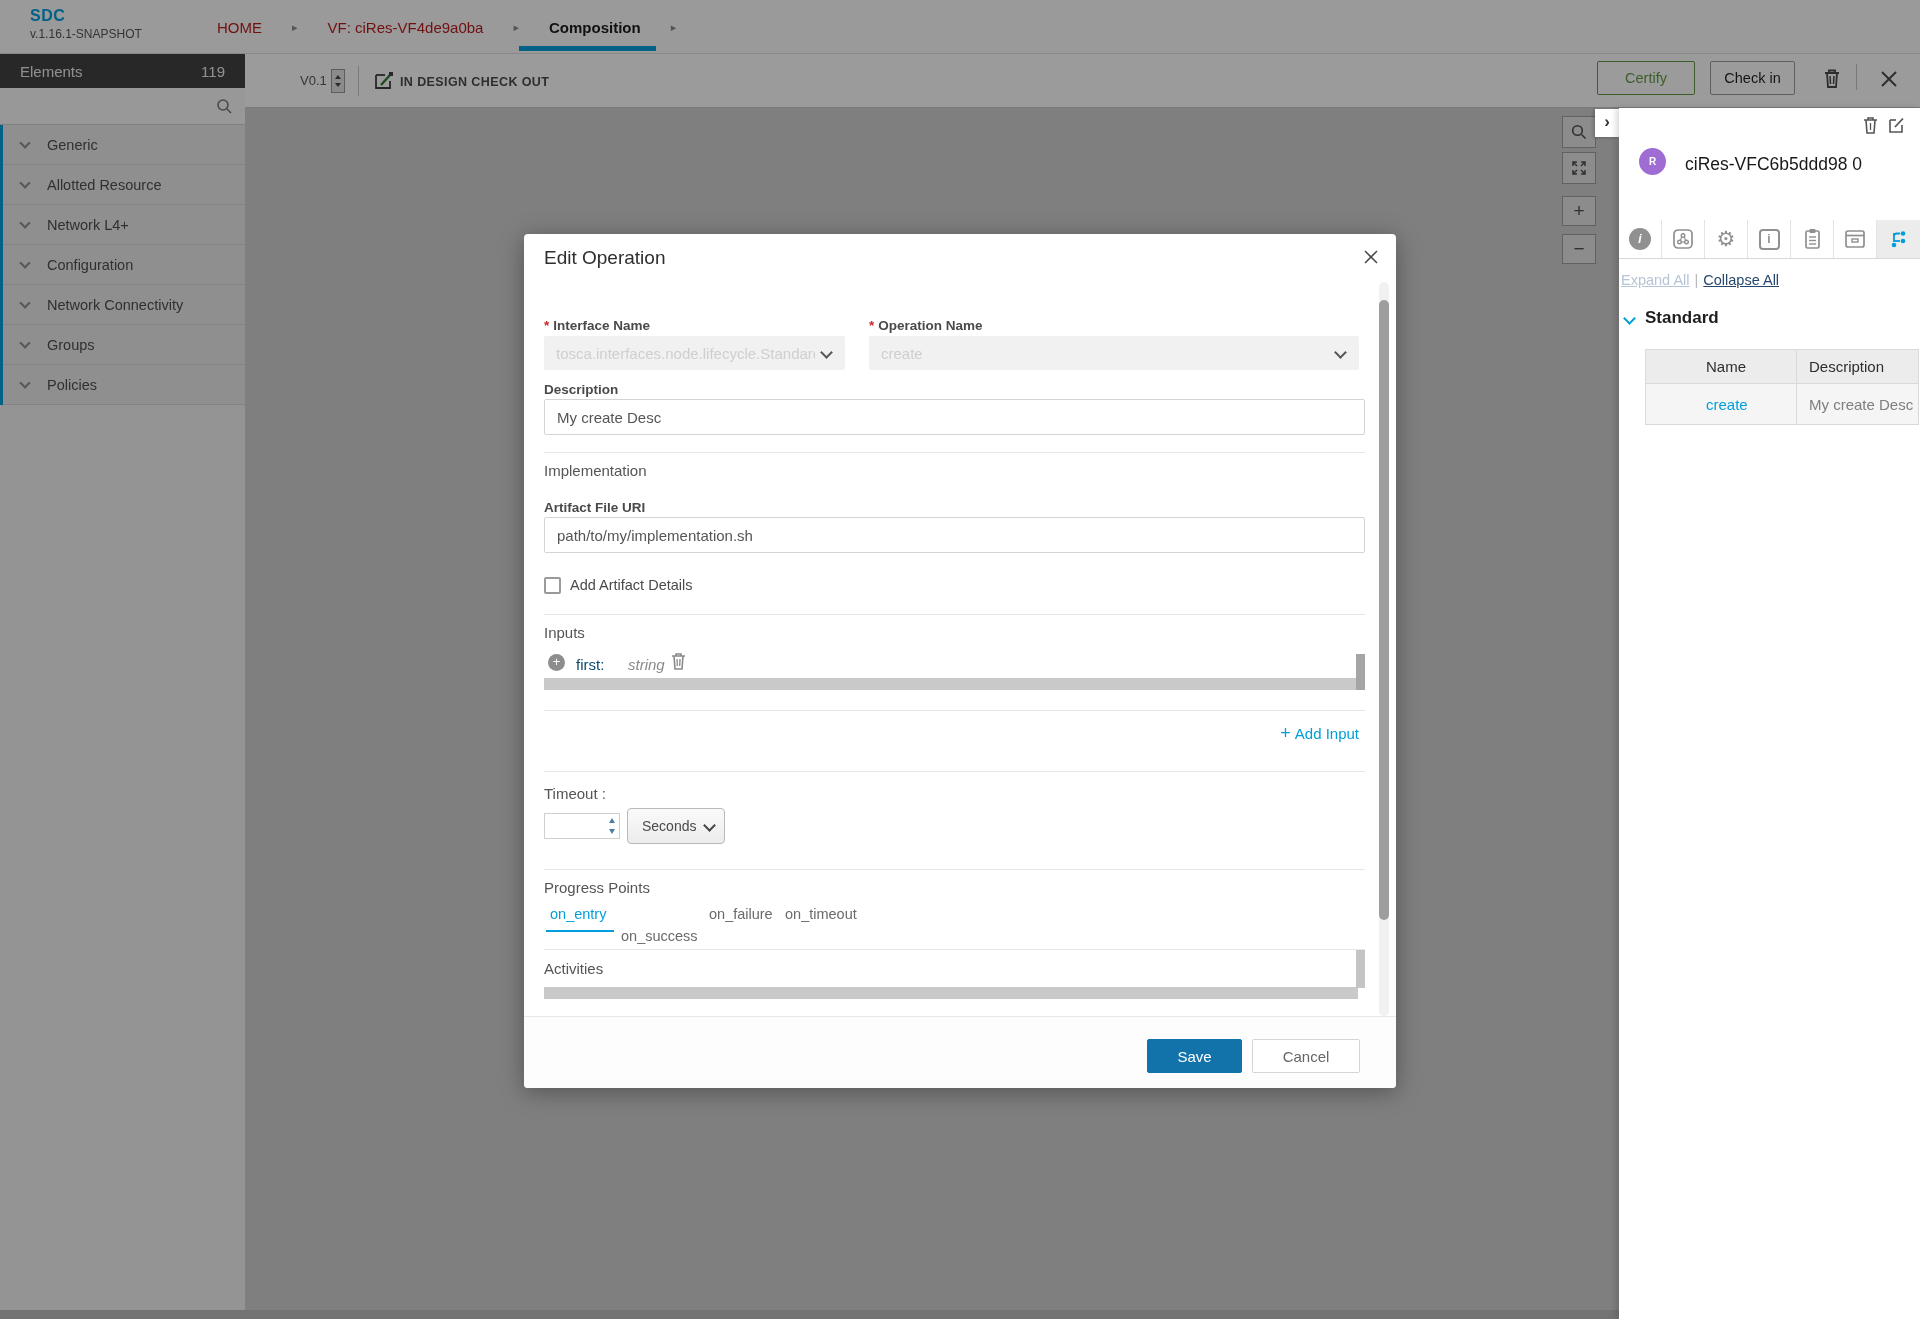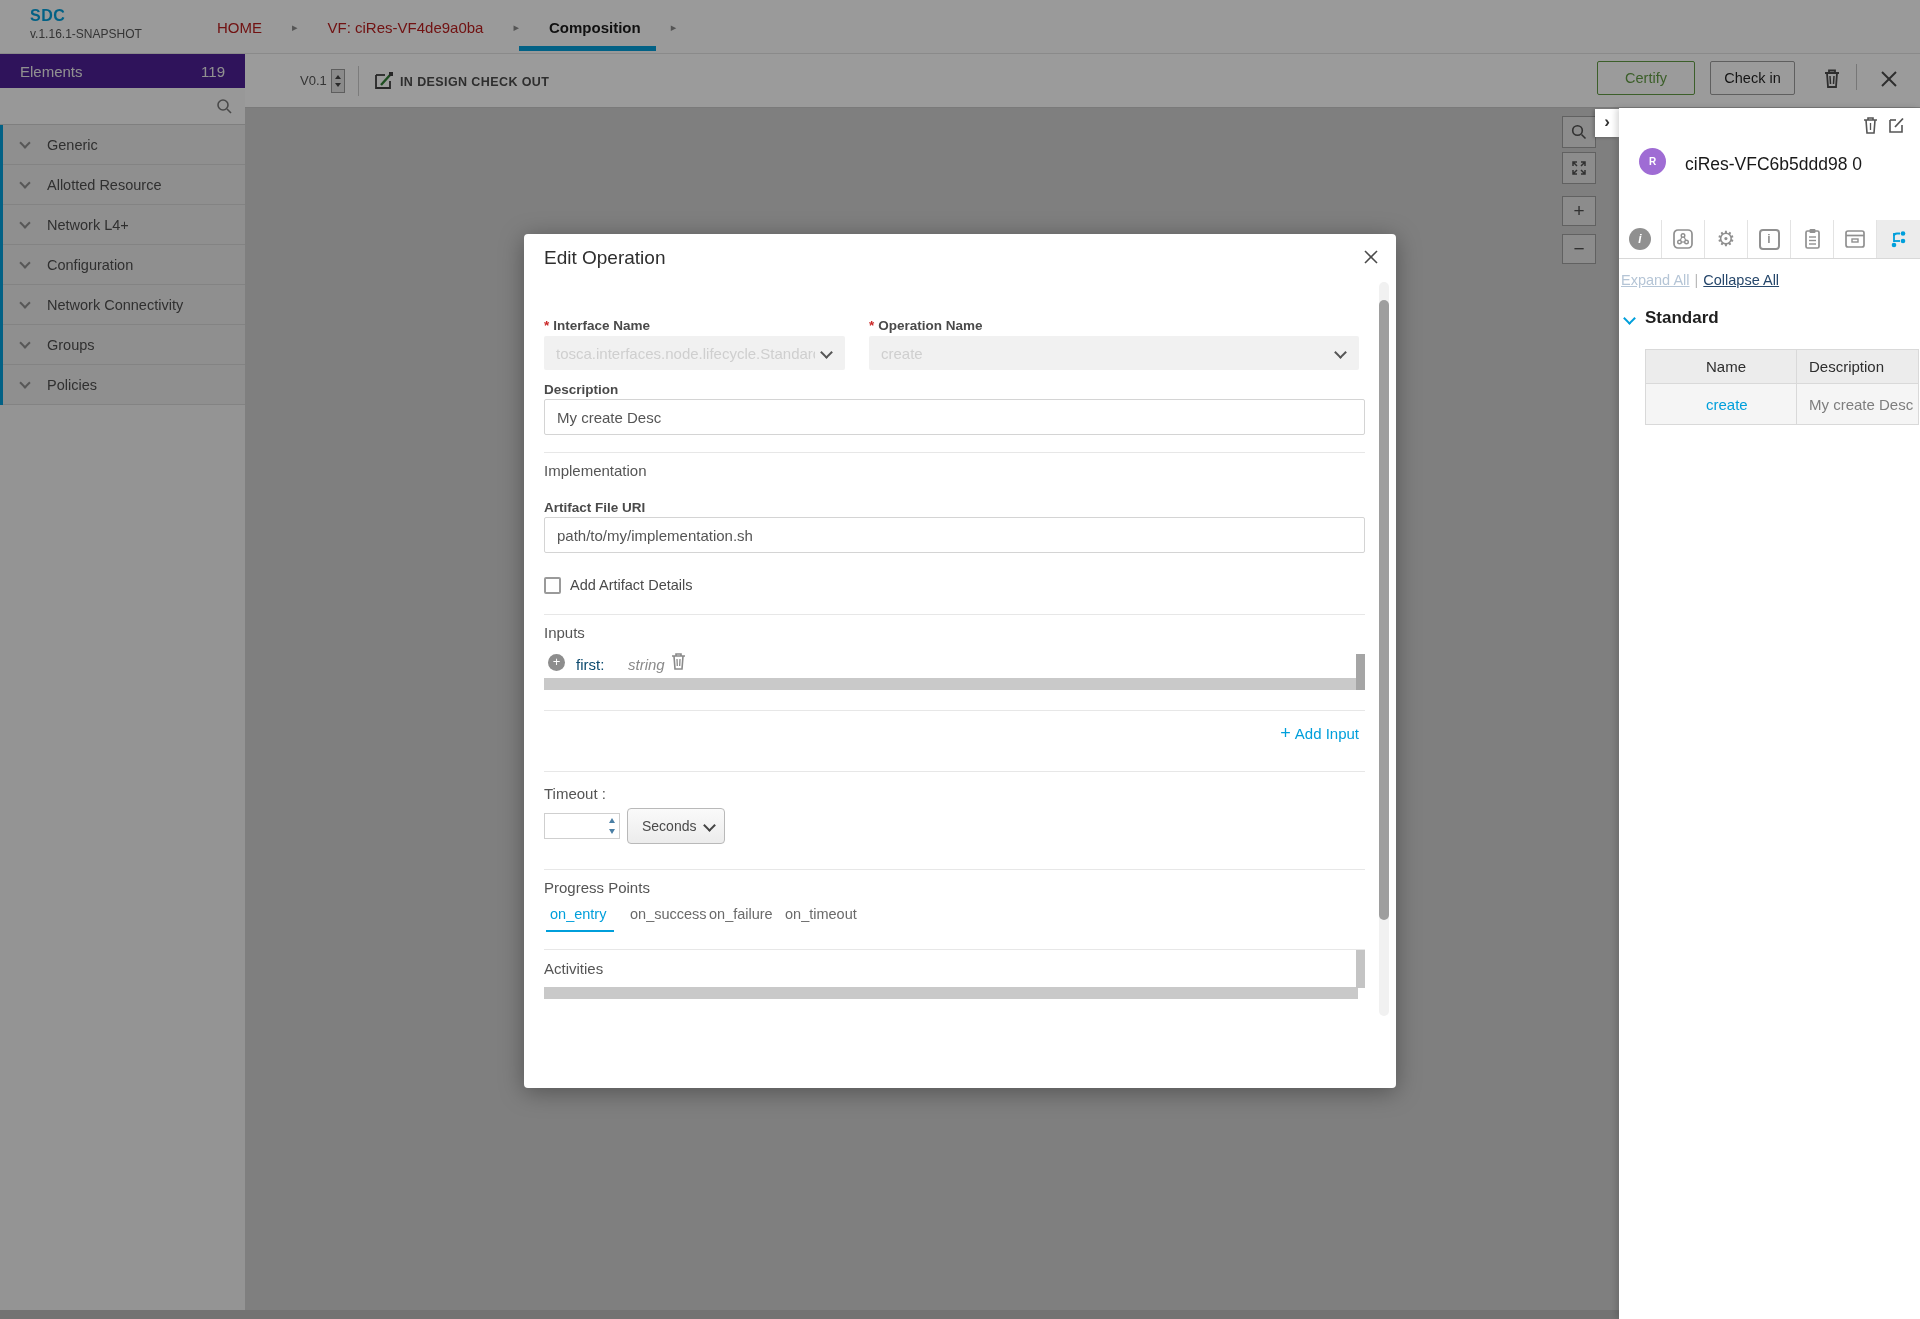--- a/index.html
+++ b/index.html
@@ -13,21 +13,21 @@
   .logo { position:absolute; left:30px; top:7px; }
   .logo-sdc { font-size:16px; font-weight:bold; color:#009fdb; letter-spacing:.5px; }
   .logo-ver { font-size:12px; color:#555; margin-top:2px; }
   .crumbs { position:absolute; left:213px; top:0; height:54px; display:flex; align-items:center; gap:0; }
   .crumb { font-size:15px; color:#b91c1c; padding:0 4px; white-space:nowrap; }
   .crumb.active { color:#191919; font-weight:bold; }
   .crumb-sep { color:#8a8a8a; font-size:11px; padding:0 26px; }
   .crumb-underline { position:absolute; left:519px; top:46px; width:137px; height:5px; background:#009fdb; }
   
   .sidebar { position:absolute; left:0; top:54px; width:245px; height:1265px; background:#f4f4f4; }
-  .sb-header { height:34px; background:#4c1d95; color:#ededed; display:flex; align-items:center; justify-content:space-between; padding:8px 20px; }
+  .sb-header { height:34px; background:#404040; color:#ededed; display:flex; align-items:center; justify-content:space-between; padding:8px 20px; }
   .sb-title { font-size:15px; }
   .sb-count { font-size:15px; }
   .sb-search { position:relative; height:37px; background:#fafafa; border-bottom:1px solid #d0d0d0; }
   .sb-search input { width:100%; height:100%; border:none; outline:none; background:transparent; padding:0 34px 0 10px; font-size:14px; }
   .sb-search .mag { position:absolute; right:12px; top:10px; }
   .sb-list { border-left:3px solid #009fdb; }
   .sb-row { height:40px; background:#ececec; border-bottom:1px solid #d8d8d8; display:flex; align-items:center; cursor:pointer; }
   .sb-chev { width:8px; height:8px; border-right:2px solid #8f8f8f; border-bottom:2px solid #8f8f8f; transform:rotate(45deg); margin:-4px 0 0 18px; }
   .sb-label { font-size:14.5px; color:#4d4d4d; margin-left:18px; }
   
@@ -304,32 +304,36 @@
     </div>
     <div class="seconds-sel">
       <span>Seconds</span>
       <span class="sel-chev"></span>
     </div>
 
     <div class="m-div" style="top:635px;"></div>
     <div class="m-heading" style="left:20px; top:645px;">Progress Points</div>
     <div class="pp-tab active" style="left:26px;">on_entry</div>
     <div class="pp-underline"></div>
-    <div class="pp-tab" style="left:106px;">on_success</div>
+    <div class="pp-tab" style="left:97px;margin-top:22px;">on_success</div>
     <div class="pp-tab" style="left:185px;">on_failure</div>
     <div class="pp-tab" style="left:261px;">on_timeout</div>
 
     <div class="m-div" style="top:715px;"></div>
     <div class="m-heading" style="left:20px; top:726px;">Activities</div>
     <div class="hbar" style="top:753px;"></div>
     <div class="vthumb2"></div>
 
     <div class="m-scrolltrack"></div>
     <div class="m-scrollthumb"></div>
 
+    <div class="m-footer">
+      <button class="btn-save">Save</button>
+      <button class="btn-cancel">Cancel</button>
+    </div>
   </div>
 
   <div class="panel-tab">
       <span>›</span>
     </div>
 
   <div class="panel">
     <div class="p-trash">
       <svg width="17" height="19" viewBox="0 0 17 19">
           <path d="M2 4 H15 M6 4 V2 H11 V4 M4 4 L5 17 H12 L13 4" fill="none" stroke="#555" stroke-width="1.6"></path>

